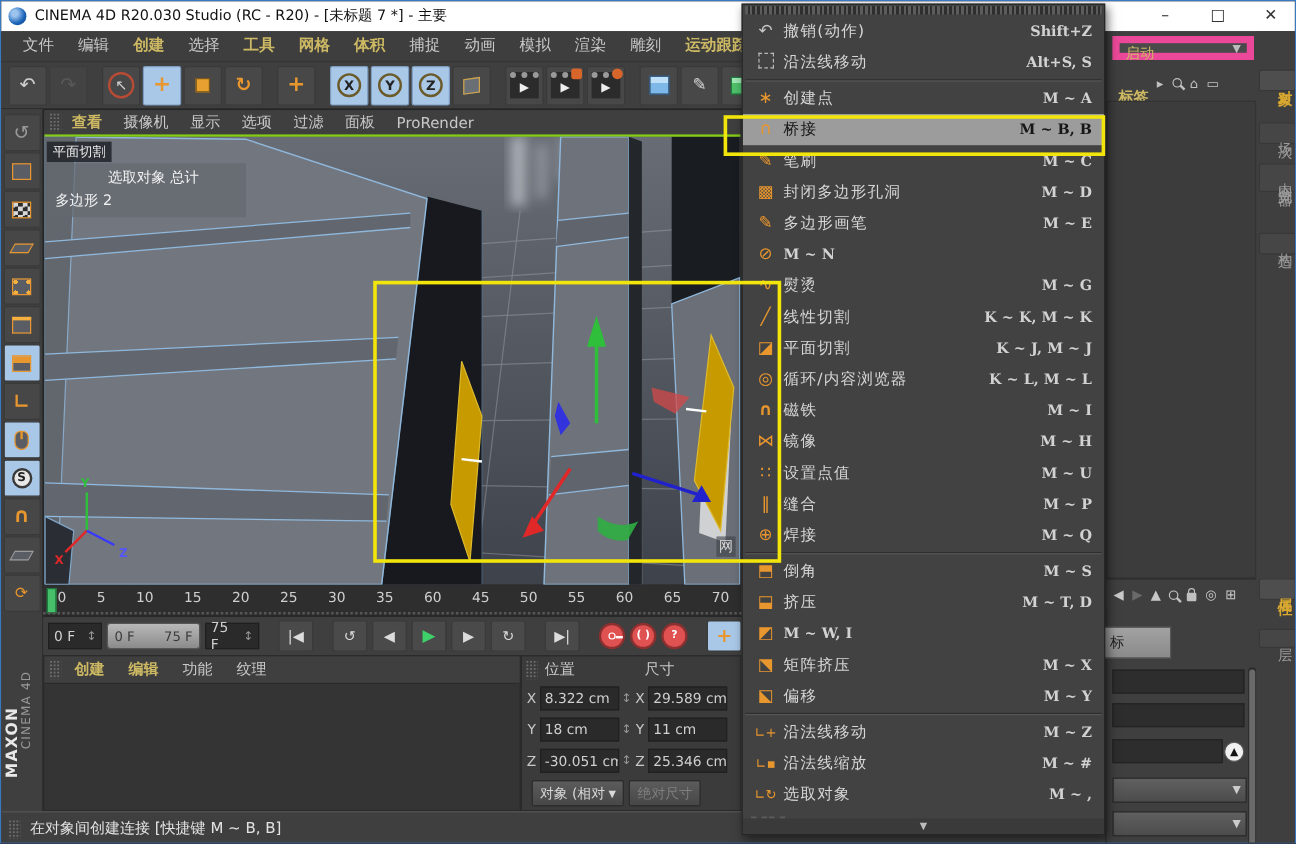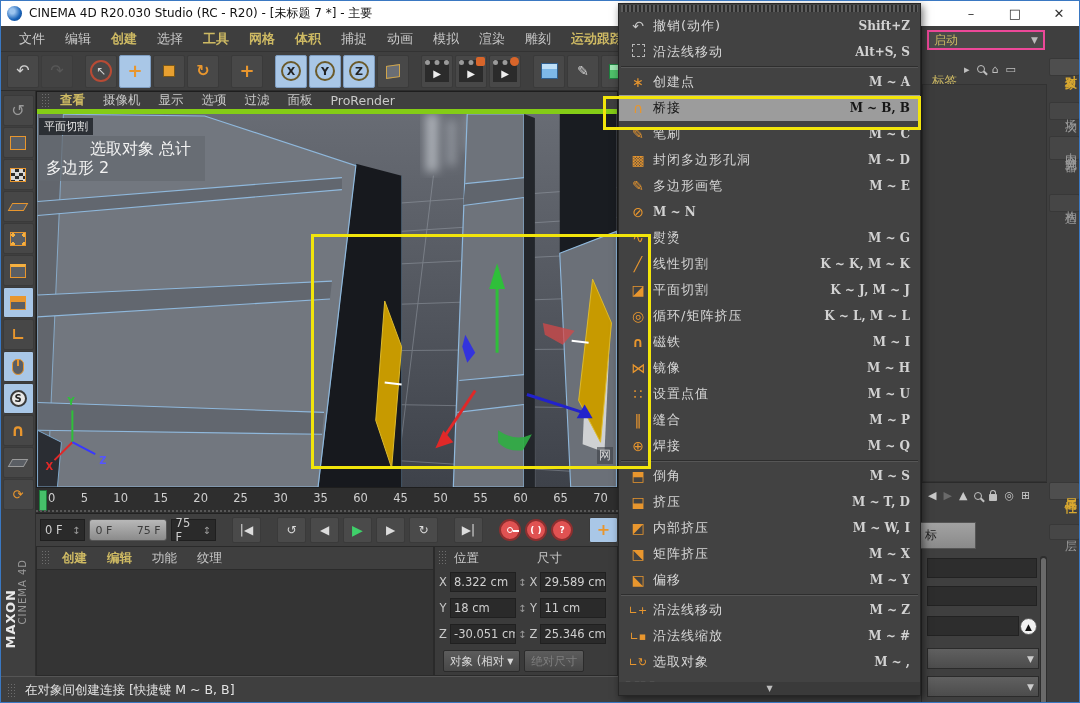--- a/index.html
+++ b/index.html
@@ -67,26 +67,26 @@
   .cub.edge { border-top:3px solid #f5b040; }
   .cub.poly { background:linear-gradient(#e8962e 0 45%, #5a5e64 45%); }
   .mouse { width:12px; height:16px; border:1.5px solid #e8962e; border-radius:6px 6px 7px 7px; background:#5a5e64; position:relative; }
   .mouse::after { content:''; position:absolute; left:4px; top:0; width:1.5px; height:6px; background:#e8962e; }
   .scirc { width:17px; height:17px; border:2px solid #3a3a3a; border-radius:50%; background:#e8e8e8;
     display:flex; align-items:center; justify-content:center; font-size:10px; font-weight:bold; color:#222; }
   #maxonlogo { left:2px; top:548px; width:32px; height:130px; }
   #maxonlogo .v { writing-mode:vertical-rl; transform:rotate(180deg); letter-spacing:1px; }
   
   #vp { left:35px; top:90px; width:582px; height:397px; background:#4a4e55; border:1px solid #1e1e1e; }
-  #vpmenu { left:0; top:0; width:580px; height:22px; background:#3f3f3f; border-bottom:5px solid #84cc16;
+  #vpmenu { left:0; top:0; width:580px; height:22px; background:#3f3f3f; border-bottom:2px solid #84cc16;
     display:flex; align-items:center; gap:0; padding-left:4px;text-align:center; }
   .vpm-item { padding:0 9px; font-size:12.5px; color:#c9c9c9; }
   .vpm-item.gold { color:#cdb963; font-weight:bold; }
   #viewlabel { left:2px; top:26px; padding:1px 5px; background:rgba(38,42,48,.92); color:#ececec; font-size:11px; }
-  #hud { left:3px; top:44px; width:165px; background:rgba(100,105,112,.72); color:#f2f2f2; font-size:16px;
+  #hud { left:3px; top:44px; width:165px; background:rgba(100,105,112,.72); color:#f2f2f2; font-size:12px;
     padding:3px 6px 4px 6px; line-height:19px; }
   #hud .r1 { padding-left:44px; }
   #gridfrag { left:560px; top:355px; color:#d5d5d5; font-size:12px; background:rgba(60,64,70,.6); padding:0 2px; }
   
   #ruler { left:35px; top:487px; width:582px; height:26px; background:#2e2e2e; border-bottom:1px solid #222; }
   #playhead { left:3px; top:2px; width:8px; height:21px; background:#46c06a; border:1px solid #1d7a3c; }
   #ticks { left:12px; top:3px; width:600px; display:flex; justify-content:space-between;
     color:#cfcfcf; font-size:11.5px; }
   #ruler .minor { position:absolute; left:0; bottom:1px; width:100%; border-bottom:2px dotted #585858; }
   #transport { left:35px; top:513px; width:582px; height:32px; background:#3f3f3f;
@@ -119,29 +119,29 @@
   .cbtnrow { display:flex; gap:4px; padding:3px 0 0 8px; }
   .cbtn { height:22px; background:linear-gradient(#5c5c5c,#474747); border:1px solid #2b2b2b; border-radius:2px;
     color:#d8d8d8; font-size:11.5px; display:flex; align-items:center; padding:0 6px; gap:3px; }
   .cbtn.dis { color:#7e7e7e; }
   
   #status { left:0; top:675px; width:920px; height:28px; background:#3f3f3f; border-top:1px solid #555;
     display:flex; align-items:center; gap:8px; padding-left:6px; color:#e2e2e2; font-size:12.5px; }
   
   #rightpanel { left:920px; top:25px; width:160px; height:678px; background:#3f3f3f; border-left:1px solid #2b2b2b; }
   #launch { position:absolute; left:5px; top:4px; width:118px; height:20px; background:#4a4a4a;
-    border:2px solid #ec4899; color:#cdb963; font-size:12px; display:flex; align-items:center;
+    border:6px solid #ec4899; color:#cdb963; font-size:12px; display:flex; align-items:flex-start;
     justify-content:space-between; padding:0 5px; }
   #launch .dd { color:#bbb; font-size:9px; }
   .mag { width:8px; height:8px; border:1.6px solid #c0c0c0; border-radius:50%; position:relative; flex:none; }
   .mag::after { content:''; position:absolute; width:5px; height:1.6px; background:#c0c0c0;
     right:-4px; bottom:-2px; transform:rotate(45deg); }
   #tagsrow { position:absolute; left:0; top:30px; width:125px; height:26px; display:flex;
     align-items:center; gap:7px; padding-left:10px; }
-  #tagsrow .t { color:#cdb963; font-size:12.5px; font-weight:normal;margin-top:24px; }
+  #tagsrow .t { color:#cdb963; font-size:12.5px; font-weight:bold;margin-top:24px; }
   #tagsrow .ic { color:#c0c0c0; font-size:11px; }
   #omgr { position:absolute; left:0; top:58px; width:125px; height:398px; background:#3c3c3c; border:1px solid #333; }
   #attrbar { position:absolute; left:0; top:456px; width:125px; height:26px; background:#3f3f3f;
     border-top:1px solid #2b2b2b; display:flex; align-items:center; gap:7px; padding-left:6px; }
   #attrbar .ic { color:#c8c8c8; font-size:11px; }
   #attrbar .dim { color:#6a6a6a; }
   .lock { width:8px; height:7px; background:#c0c0c0; border-radius:1px; position:relative; margin-top:4px; flex:none; }
   .lock::before { content:''; position:absolute; left:1px; top:-4px; width:4px; height:4px;
     border:1.5px solid #c0c0c0; border-bottom:none; border-radius:3px 3px 0 0; }
   #attrfrag { position:absolute; left:-8px; top:496px; width:62px; height:27px;
@@ -649,21 +649,21 @@
       <span class="ml">线性切割</span>
         <span class="ms">K ~ K, M ~ K</span>
       </div>
     <div class="mi">
       <span class="mic">◪</span>
       <span class="ml">平面切割</span>
         <span class="ms">K ~ J, M ~ J</span>
       </div>
     <div class="mi">
       <span class="mic">◎</span>
-      <span class="ml">循环/矩阵挤压</span>
+      <span class="ml">循环/内容浏览器</span>
         <span class="ms">K ~ L, M ~ L</span>
       </div>
     <div class="mi">
       <span class="mic" style="font-weight:900">∩</span>
       <span class="ml">磁铁</span>
         <span class="ms">M ~ I</span>
       </div>
     <div class="mi">
       <span class="mic">⋈</span>
       <span class="ml">镜像</span>
@@ -690,21 +690,20 @@
       <span class="ml">倒角</span>
         <span class="ms">M ~ S</span>
       </div>
     <div class="mi">
       <span class="mic">⬓</span>
       <span class="ml">挤压</span>
         <span class="ms">M ~ T, D</span>
       </div>
     <div class="mi">
       <span class="mic">◩</span>
-      <span class="ml">内部挤压</span>
         <span class="ms">M ~ W, I</span>
       </div>
     <div class="mi">
       <span class="mic">⬔</span>
       <span class="ml">矩阵挤压</span>
         <span class="ms">M ~ X</span>
       </div>
     <div class="mi">
       <span class="mic">⬕</span>
       <span class="ml">偏移</span>

